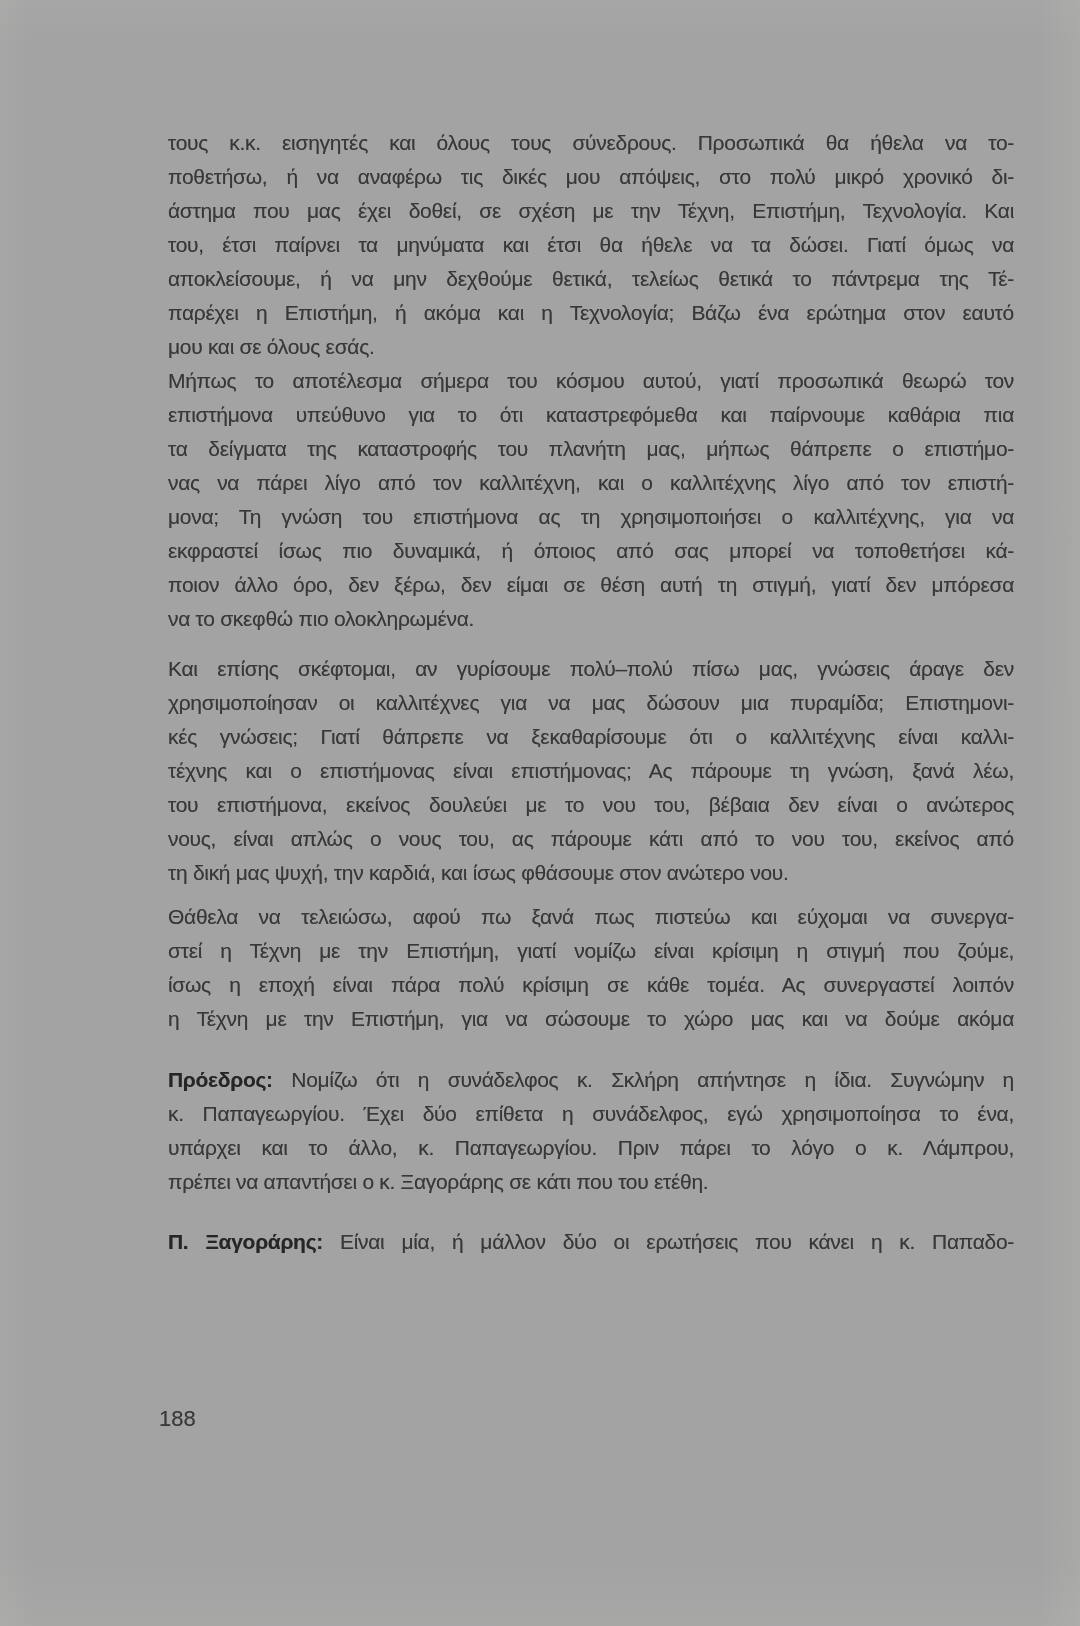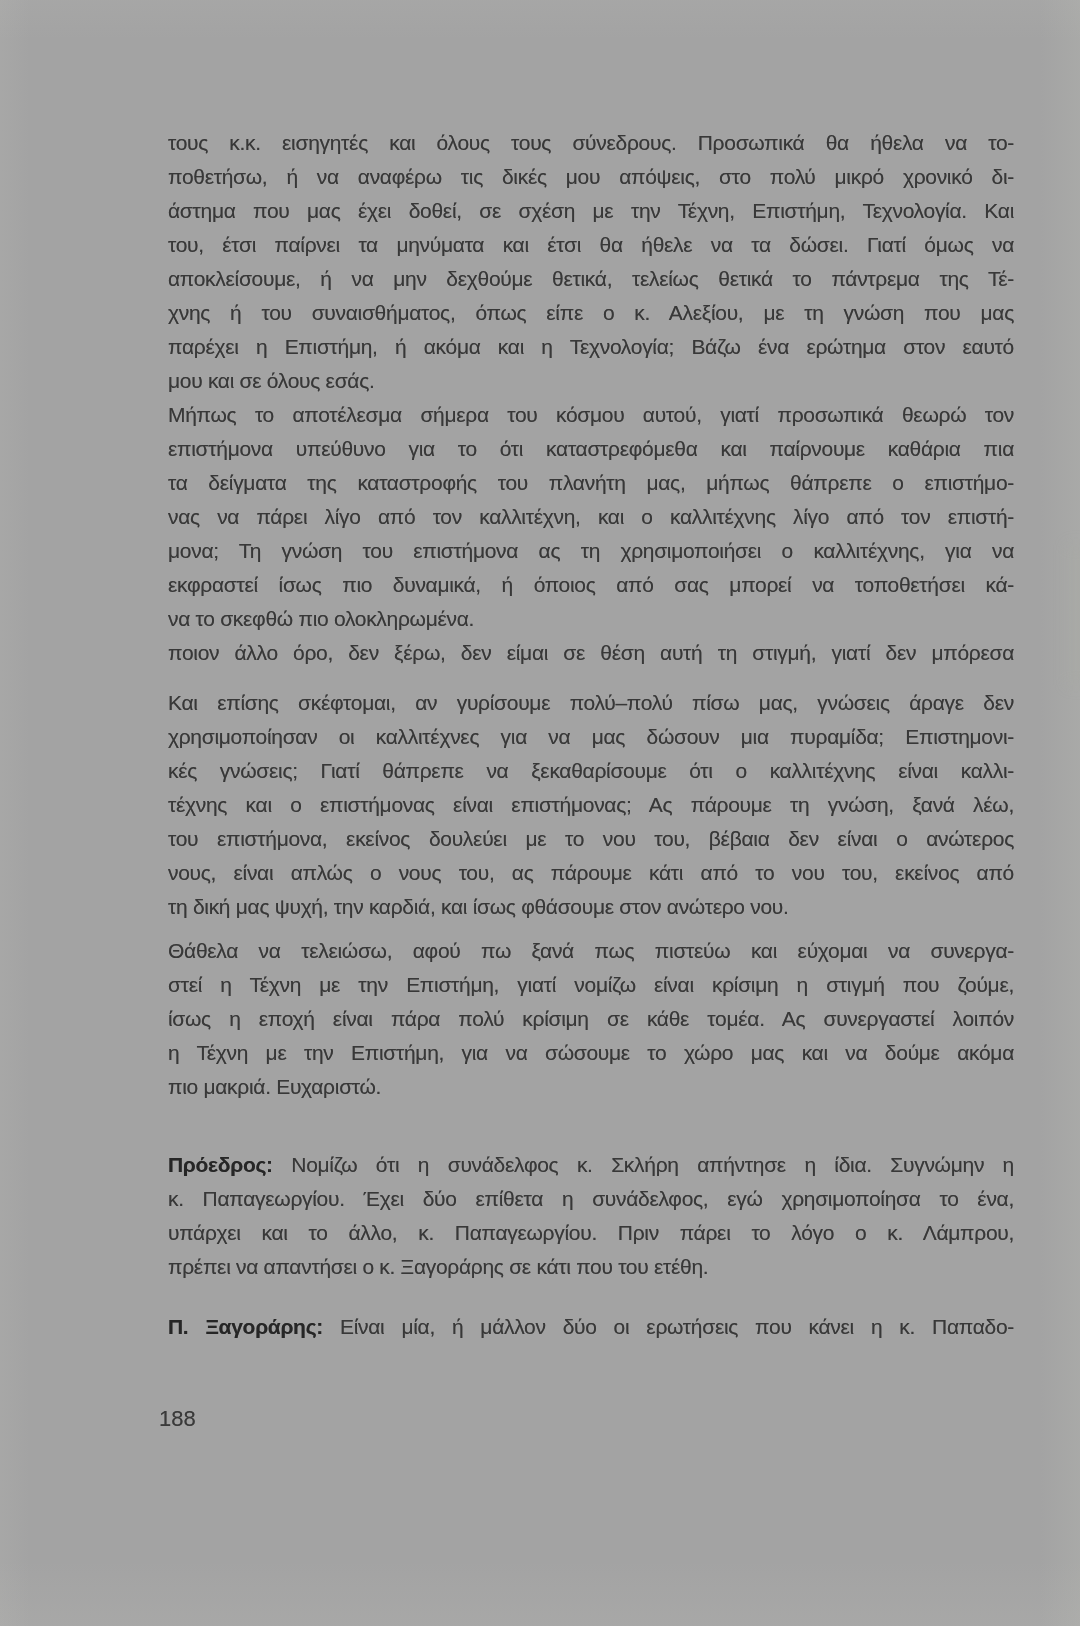--- a/index.html
+++ b/index.html
@@ -26,21 +26,21 @@
     pointer-events:none;
   }
   .textblock{
     position:absolute;left:168px;top:126px;width:846px;
     font-size:21px;line-height:34px;letter-spacing:-0.3px;
     text-shadow:0 0 0.5px rgba(40,40,40,0.45);
   }
   .para{margin:0;padding:0;}
   .para:nth-child(3){margin-top:16px;}
   .para:nth-child(4){margin-top:10px;}
-  .para:nth-child(5){margin-top:44px;}
+  .para:nth-child(5){margin-top:27px;}
   .para:nth-child(6){margin-top:26px;}
   .line{
     text-align:justify;
     text-align-last:justify;
     height:34px;overflow:hidden;
     white-space:normal;
   }
   .line.endline{text-align-last:left;}
   .speaker{font-weight:bold;color:#262626;}
   .page-number{
@@ -54,49 +54,47 @@
 
 <div class="page">
   <div class="edge-smudge"></div>
   <div class="textblock" id="textblock">
       <div class="para">
         <div class="line">τους κ.κ. εισηγητές και όλους τους σύνεδρους. Προσωπικά θα ήθελα να το-</div>
         <div class="line">ποθετήσω, ή να αναφέρω τις δικές μου απόψεις, στο πολύ μικρό χρονικό δι-</div>
         <div class="line">άστημα που μας έχει δοθεί, σε σχέση με την Τέχνη, Επιστήμη, Τεχνολογία. Και</div>
         <div class="line">του, έτσι παίρνει τα μηνύματα και έτσι θα ήθελε να τα δώσει. Γιατί όμως να</div>
         <div class="line">αποκλείσουμε, ή να μην δεχθούμε θετικά, τελείως θετικά το πάντρεμα της Τέ-</div>
-        <div class="line">χνης ή του συναισθήματος, όπως είπε ο κ. Αλεξίου, με τη γνώση που μας</div>
         <div class="line">παρέχει η Επιστήμη, ή ακόμα και η Τεχνολογία; Βάζω ένα ερώτημα στον εαυτό</div>
         <div class="line endline">μου και σε όλους εσάς.</div>
       </div>
       <div class="para">
         <div class="line">Μήπως το αποτέλεσμα σήμερα του κόσμου αυτού, γιατί προσωπικά θεωρώ τον</div>
         <div class="line">επιστήμονα υπεύθυνο για το ότι καταστρεφόμεθα και παίρνουμε καθάρια πια</div>
         <div class="line">τα δείγματα της καταστροφής του πλανήτη μας, μήπως θάπρεπε ο επιστήμο-</div>
         <div class="line">νας να πάρει λίγο από τον καλλιτέχνη, και ο καλλιτέχνης λίγο από τον επιστή-</div>
         <div class="line">μονα; Τη γνώση του επιστήμονα ας τη χρησιμοποιήσει ο καλλιτέχνης, για να</div>
         <div class="line">εκφραστεί ίσως πιο δυναμικά, ή όποιος από σας μπορεί να τοποθετήσει κά-</div>
+        <div class="line">ποιον άλλο όρο, δεν ξέρω, δεν είμαι σε θέση αυτή τη στιγμή, γιατί δεν μπόρεσα</div>
         <div class="line endline">να το σκεφθώ πιο ολοκληρωμένα.</div>
-        <div class="line">ποιον άλλο όρο, δεν ξέρω, δεν είμαι σε θέση αυτή τη στιγμή, γιατί δεν μπόρεσα</div>
       </div>
       <div class="para">
         <div class="line">Και επίσης σκέφτομαι, αν γυρίσουμε πολύ–πολύ πίσω μας, γνώσεις άραγε δεν</div>
         <div class="line">χρησιμοποίησαν οι καλλιτέχνες για να μας δώσουν μια πυραμίδα; Επιστημονι-</div>
         <div class="line">κές γνώσεις; Γιατί θάπρεπε να ξεκαθαρίσουμε ότι ο καλλιτέχνης είναι καλλι-</div>
         <div class="line">τέχνης και ο επιστήμονας είναι επιστήμονας; Ας πάρουμε τη γνώση, ξανά λέω,</div>
         <div class="line">του επιστήμονα, εκείνος δουλεύει με το νου του, βέβαια δεν είναι ο ανώτερος</div>
         <div class="line">νους, είναι απλώς ο νους του, ας πάρουμε κάτι από το νου του, εκείνος από</div>
         <div class="line endline">τη δική μας ψυχή, την καρδιά, και ίσως φθάσουμε στον ανώτερο νου.</div>
       </div>
       <div class="para">
         <div class="line">Θάθελα να τελειώσω, αφού πω ξανά πως πιστεύω και εύχομαι να συνεργα-</div>
         <div class="line">στεί η Τέχνη με την Επιστήμη, γιατί νομίζω είναι κρίσιμη η στιγμή που ζούμε,</div>
         <div class="line">ίσως η εποχή είναι πάρα πολύ κρίσιμη σε κάθε τομέα. Ας συνεργαστεί λοιπόν</div>
         <div class="line">η Τέχνη με την Επιστήμη, για να σώσουμε το χώρο μας και να δούμε ακόμα</div>
-        <div class="line endline">πιο μακριά. Ευχαριστώ.</div>
       </div>
       <div class="para">
         <div class="line"><span class="speaker">Πρόεδρος:</span> Νομίζω ότι η συνάδελφος κ. Σκλήρη απήντησε η ίδια. Συγνώμην η</div>
         <div class="line">κ. Παπαγεωργίου. Έχει δύο επίθετα η συνάδελφος, εγώ χρησιμοποίησα το ένα,</div>
         <div class="line">υπάρχει και το άλλο, κ. Παπαγεωργίου. Πριν πάρει το λόγο ο κ. Λάμπρου,</div>
         <div class="line endline">πρέπει να απαντήσει ο κ. Ξαγοράρης σε κάτι που του ετέθη.</div>
       </div>
       <div class="para">
         <div class="line"><span class="speaker">Π. Ξαγοράρης:</span> Είναι μία, ή μάλλον δύο οι ερωτήσεις που κάνει η κ. Παπαδο-</div>
       </div>

